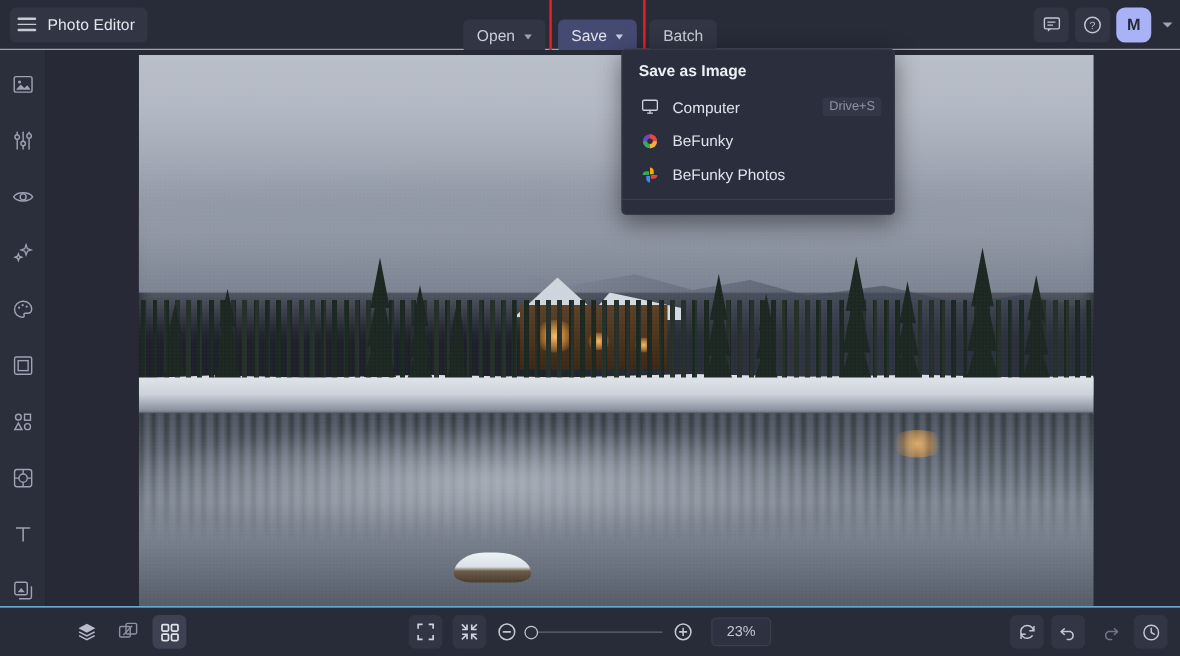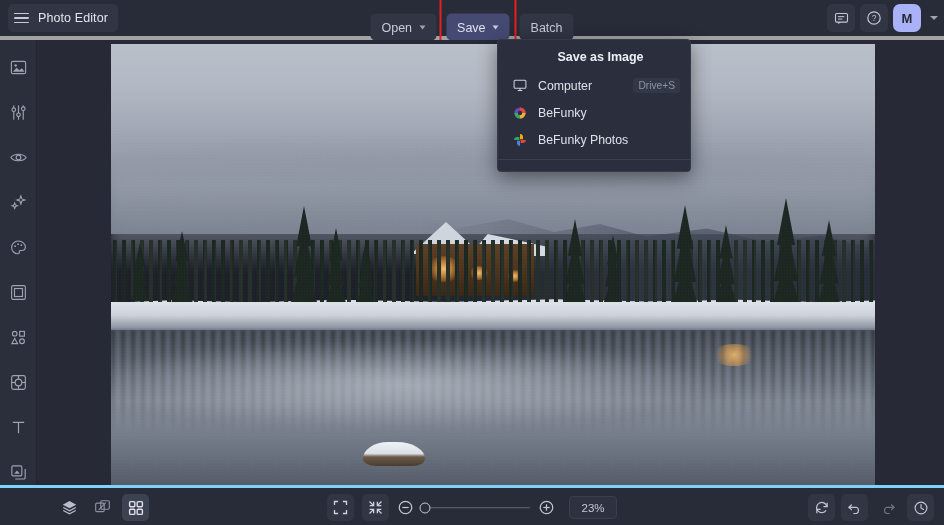--- a/index.html
+++ b/index.html
@@ -14,21 +14,21 @@
     position: relative;
     width: 944px; height: 525px;
     background: #272a36;
   }
 
   
   #topbar {
     position: absolute; top: 0; left: 0;
     width: 944px; height: 40px;
     background: #282b38;
-    border-bottom: 4px solid #a3a3a3;
+    border-bottom: 1px solid #a3a3a3;
     display: flex; align-items: center;
   }
   .tb-left {
     display: flex; align-items: center;
     margin-left: 8px;
     height: 28px;
     padding: 0 10px 0 6px;
     background: #313544;
     border-radius: 5px;
     gap: 9px;
@@ -225,28 +225,27 @@
     position: absolute; inset: 0;
     background-image: radial-gradient(rgba(255,255,255,.05) .6px, transparent .7px);
     background-size: 3px 3px;
     opacity: .5;
   }
 
   
   #save-menu {
     position: absolute;
     left: 497px; top: 39px;
-    width: 194px;
+    width: 219px;
     background: #2b2f3d;
     border: 1px solid #353a4a;
     border-radius: 4px;
     box-shadow: 0 6px 20px rgba(0,0,0,.45);
     padding: 8px 0 6px 0;
     z-index: 50;
-    text-align: center;
   }
   .menu-header {
     color: #eceef4; font-size: 12.5px; font-weight: bold;
     padding: 2px 0 8px 13px;
   }
   .menu-item {
     height: 27px;
     display: flex; align-items: center;
     padding: 0 10px 0 13px;
     cursor: pointer;
@@ -267,21 +266,21 @@
     padding: 2px 5px;
   }
   .mi-arrow { margin-left: auto; color: #9da2b2; font-size: 11px; line-height: 1; }
   .menu-sep { height: 1px; background: #3a3f50; margin: 6px 0 5px 0; }
 
   
   #bottombar {
     position: absolute; left: 0; bottom: 0;
     width: 944px; height: 40px;
     background: #282b38;
-    border-top: 3px solid #7dd3fc;
+    border-top: 1px solid #7dd3fc;
   }
   .bb-left { position: absolute; left: 56px; top: 6px; display: flex; gap: 6px; }
   .bb-center {
     position: absolute; left: 50%; top: 6px;
     transform: translateX(-50%);
     display: flex; align-items: center; gap: 8px;
   }
   .bb-right { position: absolute; right: 10px; top: 6px; display: flex; gap: 6px; }
   .bb-btn {
     width: 27px; height: 27px;

